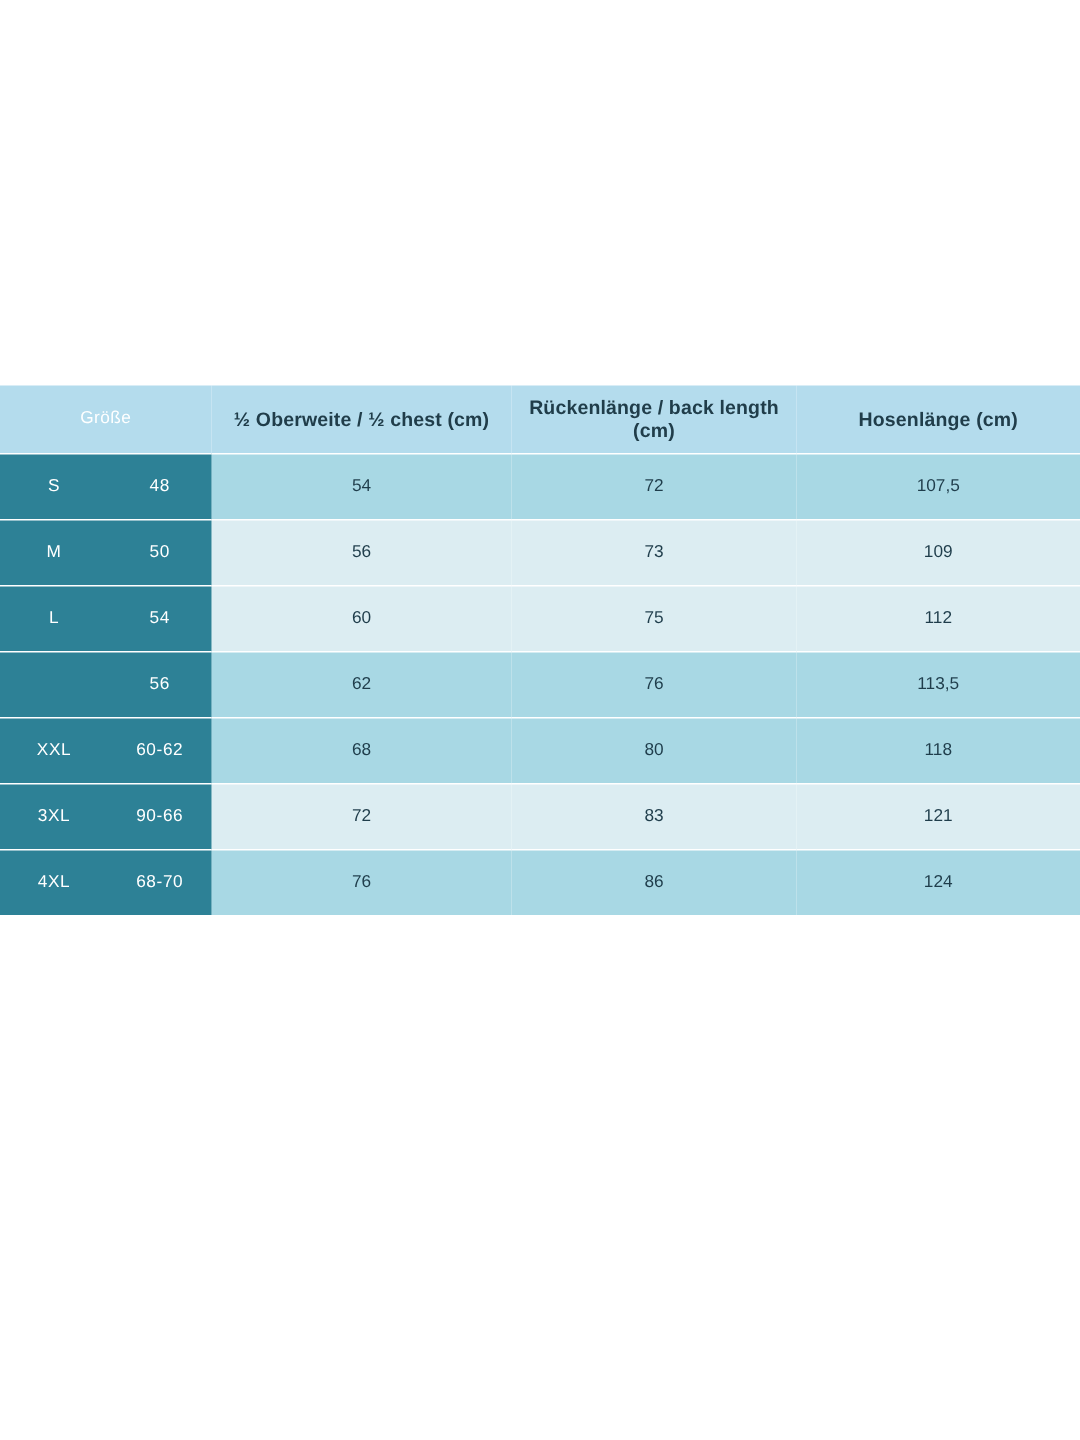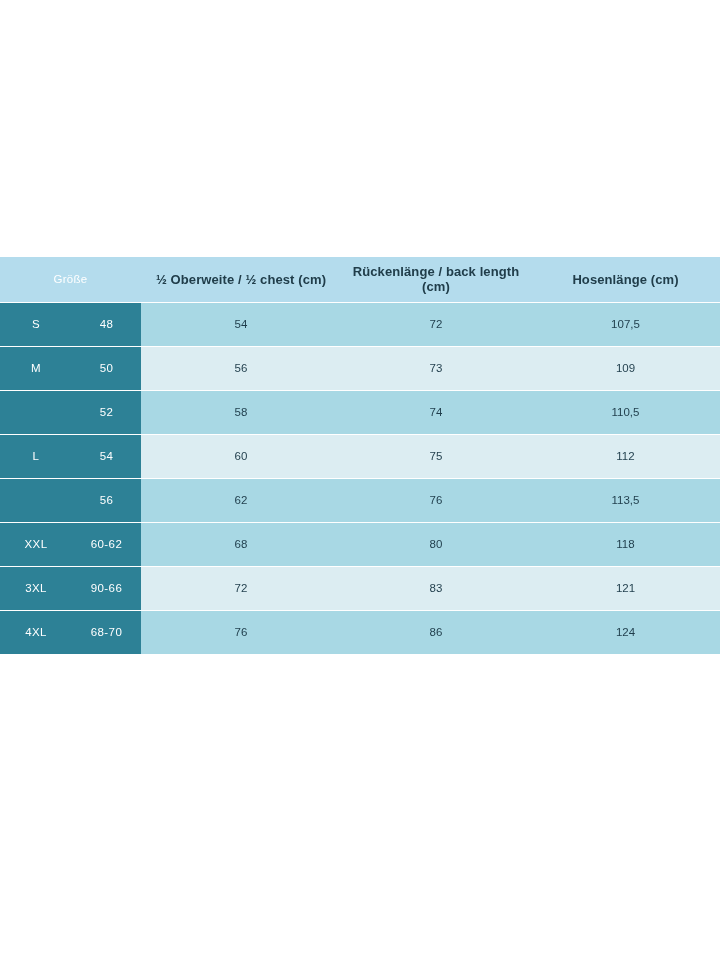--- a/index.html
+++ b/index.html
@@ -114,27 +114,20 @@
           <td class="cell">72</td>
           <td class="cell">107,5</td>
         </tr>
         <tr class="row-light">
           <td class="size-cell size-letter">M</td>
           <td class="size-cell size-num">50</td>
           <td class="cell">56</td>
           <td class="cell">73</td>
           <td class="cell">109</td>
         </tr>
-        <tr class="row-dark">
-          <td class="size-cell size-letter"></td>
-          <td class="size-cell size-num">52</td>
-          <td class="cell">58</td>
-          <td class="cell">74</td>
-          <td class="cell">110,5</td>
-        </tr>
         <tr class="row-light">
           <td class="size-cell size-letter">L</td>
           <td class="size-cell size-num">54</td>
           <td class="cell">60</td>
           <td class="cell">75</td>
           <td class="cell">112</td>
         </tr>
         <tr class="row-dark">
           <td class="size-cell size-letter"></td>
           <td class="size-cell size-num">56</td>

